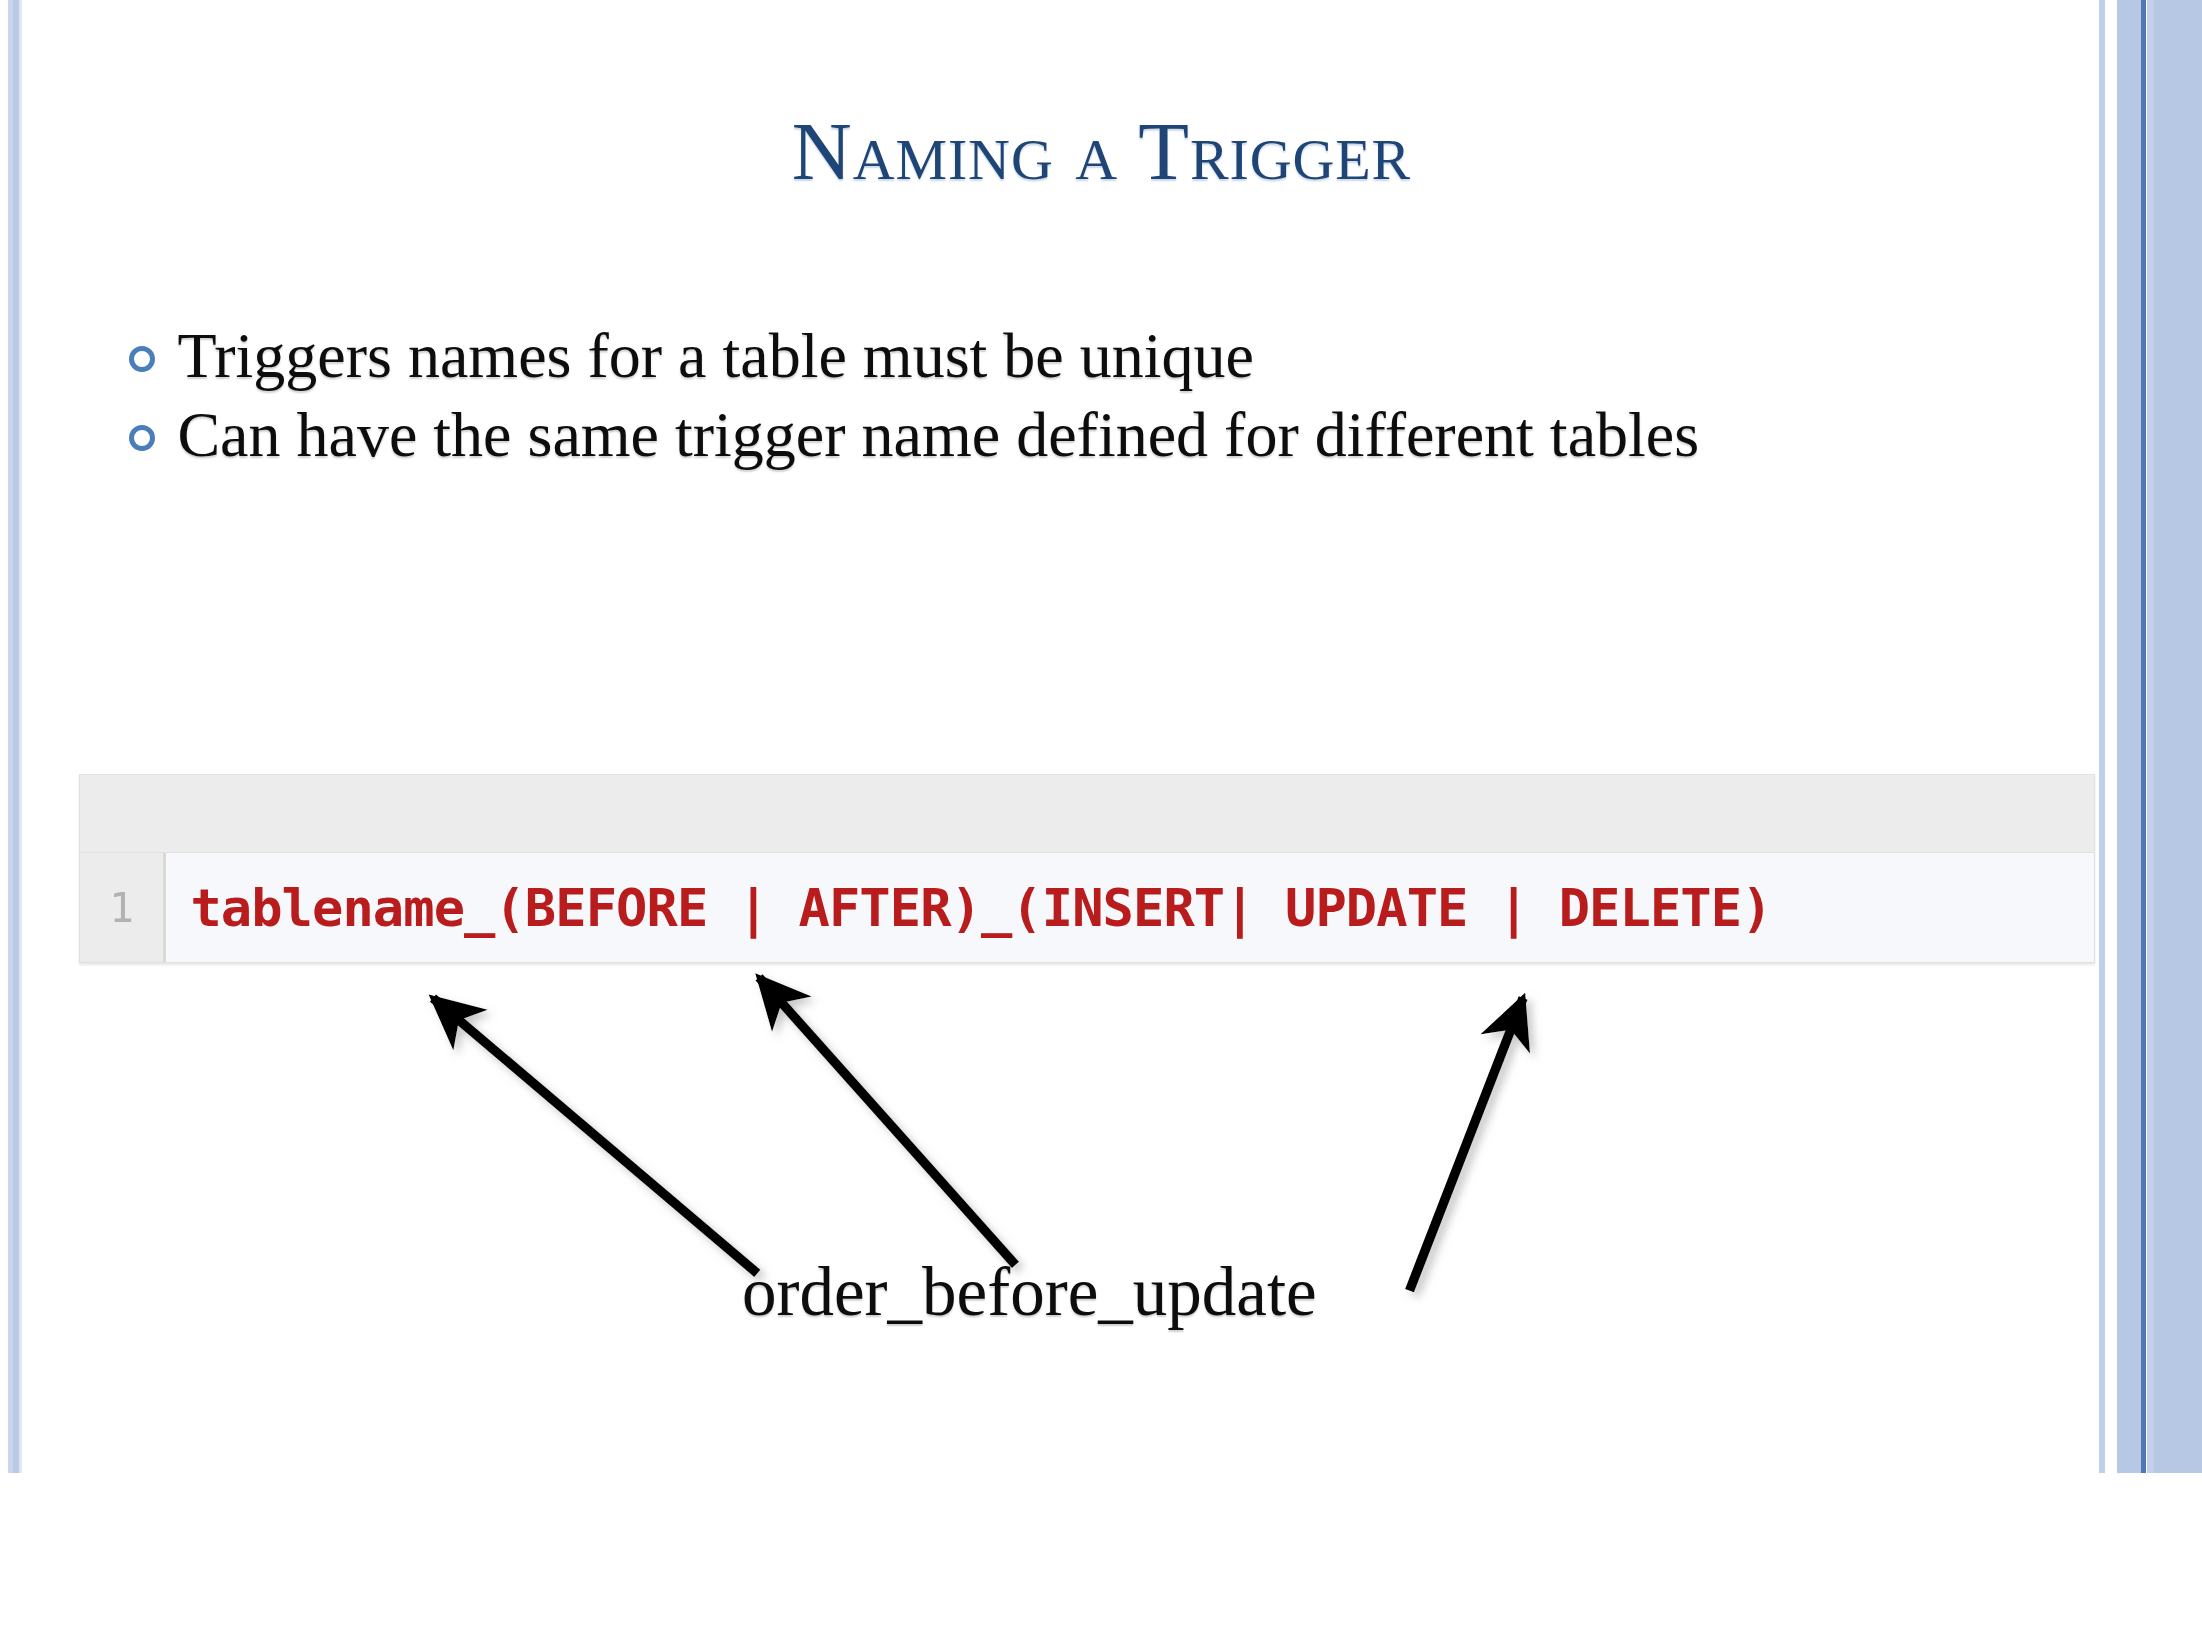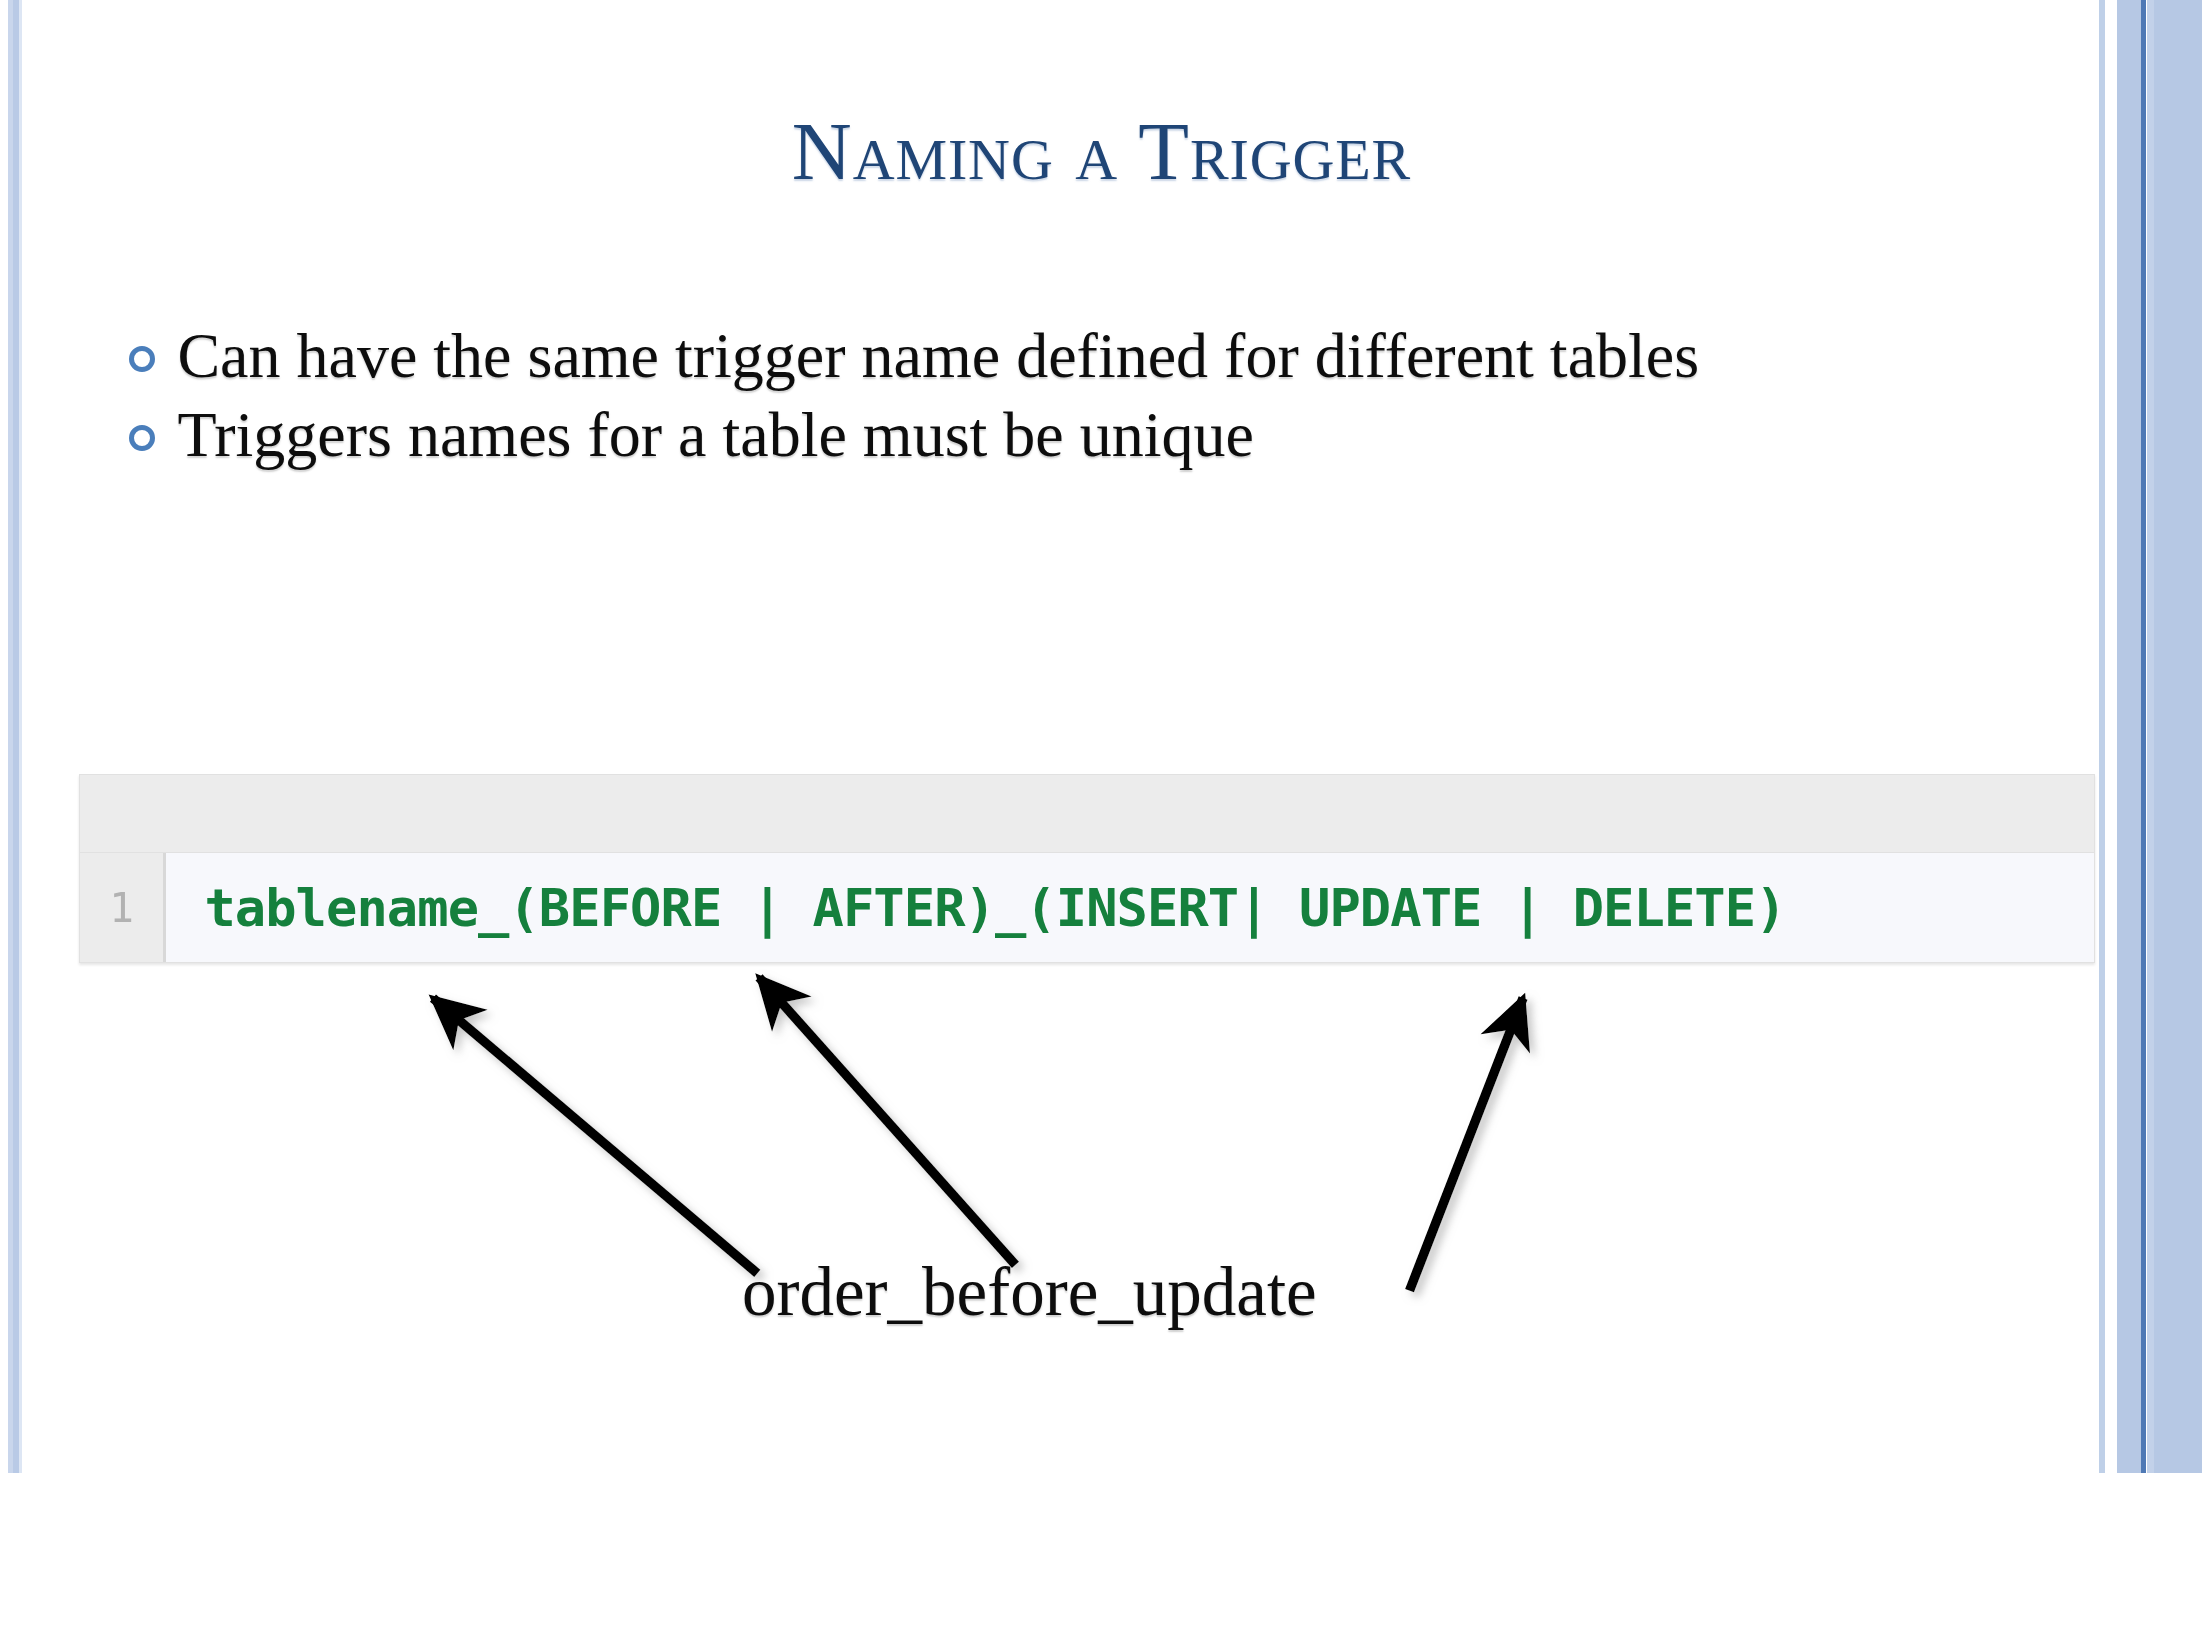--- a/index.html
+++ b/index.html
@@ -120,26 +120,26 @@
   .code-sep {
     flex: 0 0 auto;
     width: 3.4px;
     background: #d8d8d8;
     margin-left: 0;
   }
   .code-content {
     flex: 1 1 auto;
     display: flex;
     align-items: center;
-    padding-left: 38px;
+    padding-left: 24px;
     font-family: "DejaVu Sans Mono", monospace;
     font-size: 52px;
     font-weight: 700;
     letter-spacing: -0.9px;
-    color: #15803d;
+    color: #b91c1c;
     white-space: pre;
     overflow: hidden;
   }
 
   
   .annot-svg {
     position: absolute;
     left: 0;
     top: 0;
     width: 2203px;
@@ -200,26 +200,26 @@
   <div class="edge-stripe right-stripe-d"></div>
   <div class="edge-stripe right-stripe-e"></div>
   <div class="edge-stripe right-stripe-f"></div>
 
   <div class="slide-title">Naming a Trigger</div>
 
   <div class="bullet-list">
 
     <div class="bullet-row">
       <span class="bullet-marker"></span>
-      <span class="bullet-text">Can have the same trigger name defined for different tables</span>
+      <span class="bullet-text">Triggers names for a table must be unique</span>
     </div>
 
     <div class="bullet-row">
       <span class="bullet-marker"></span>
-      <span class="bullet-text">Triggers names for a table must be unique</span>
+      <span class="bullet-text">Can have the same trigger name defined for different tables</span>
     </div>
 
 
   </div>
 
   <div class="code-block">
     <div class="code-header"></div>
     <div class="code-row">
       <div class="code-gutter">1</div>
       <div class="code-sep"></div>

